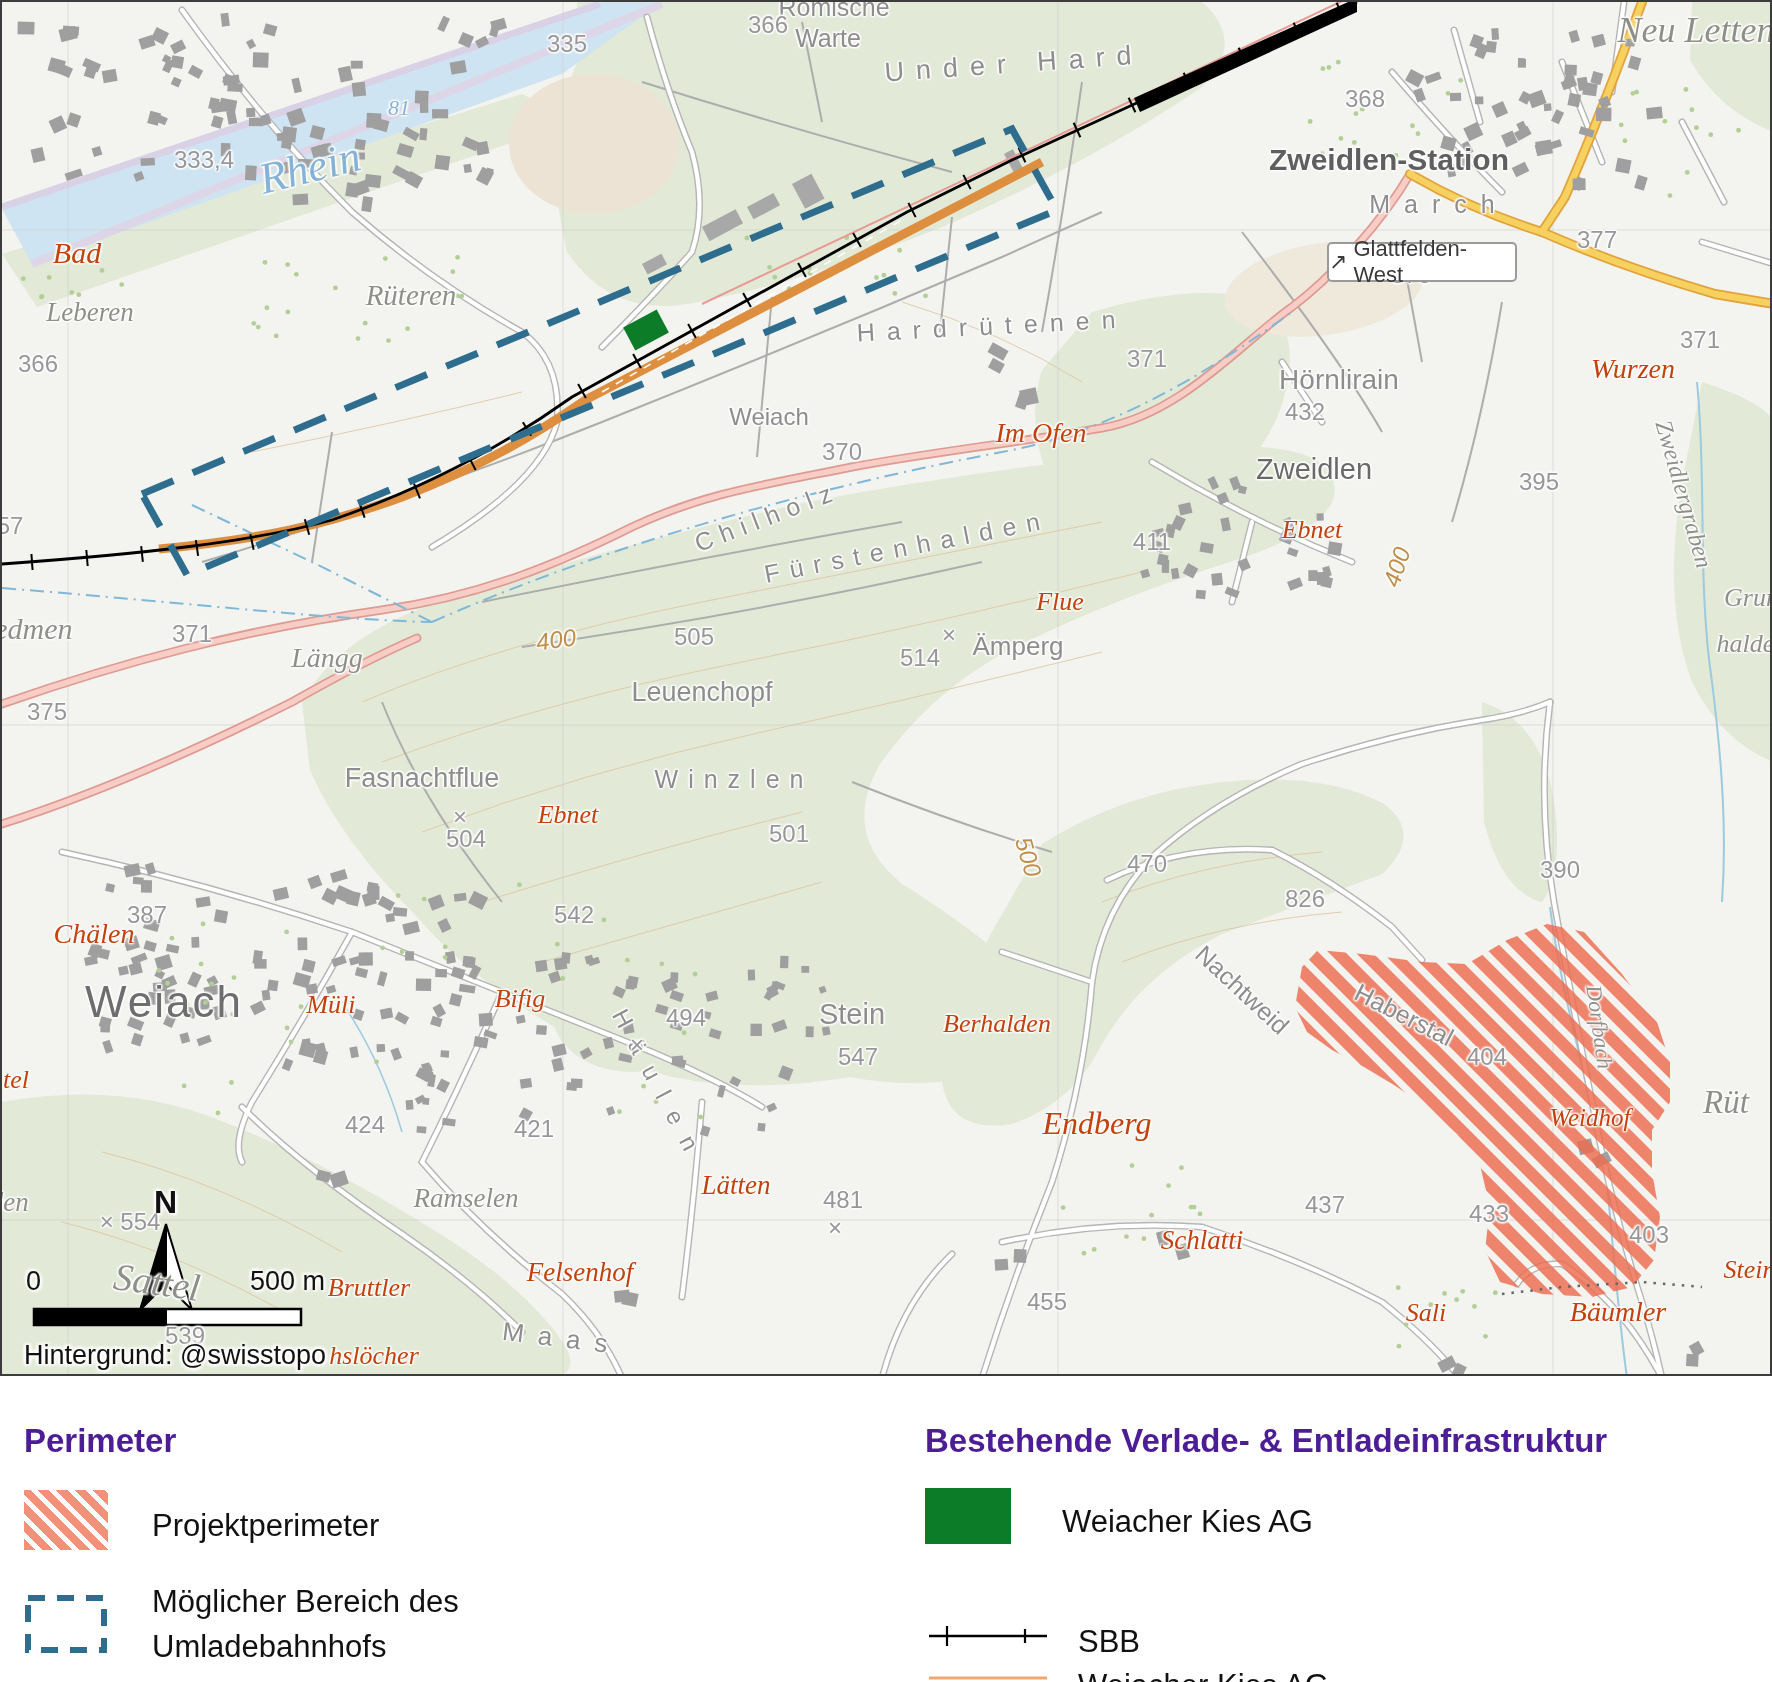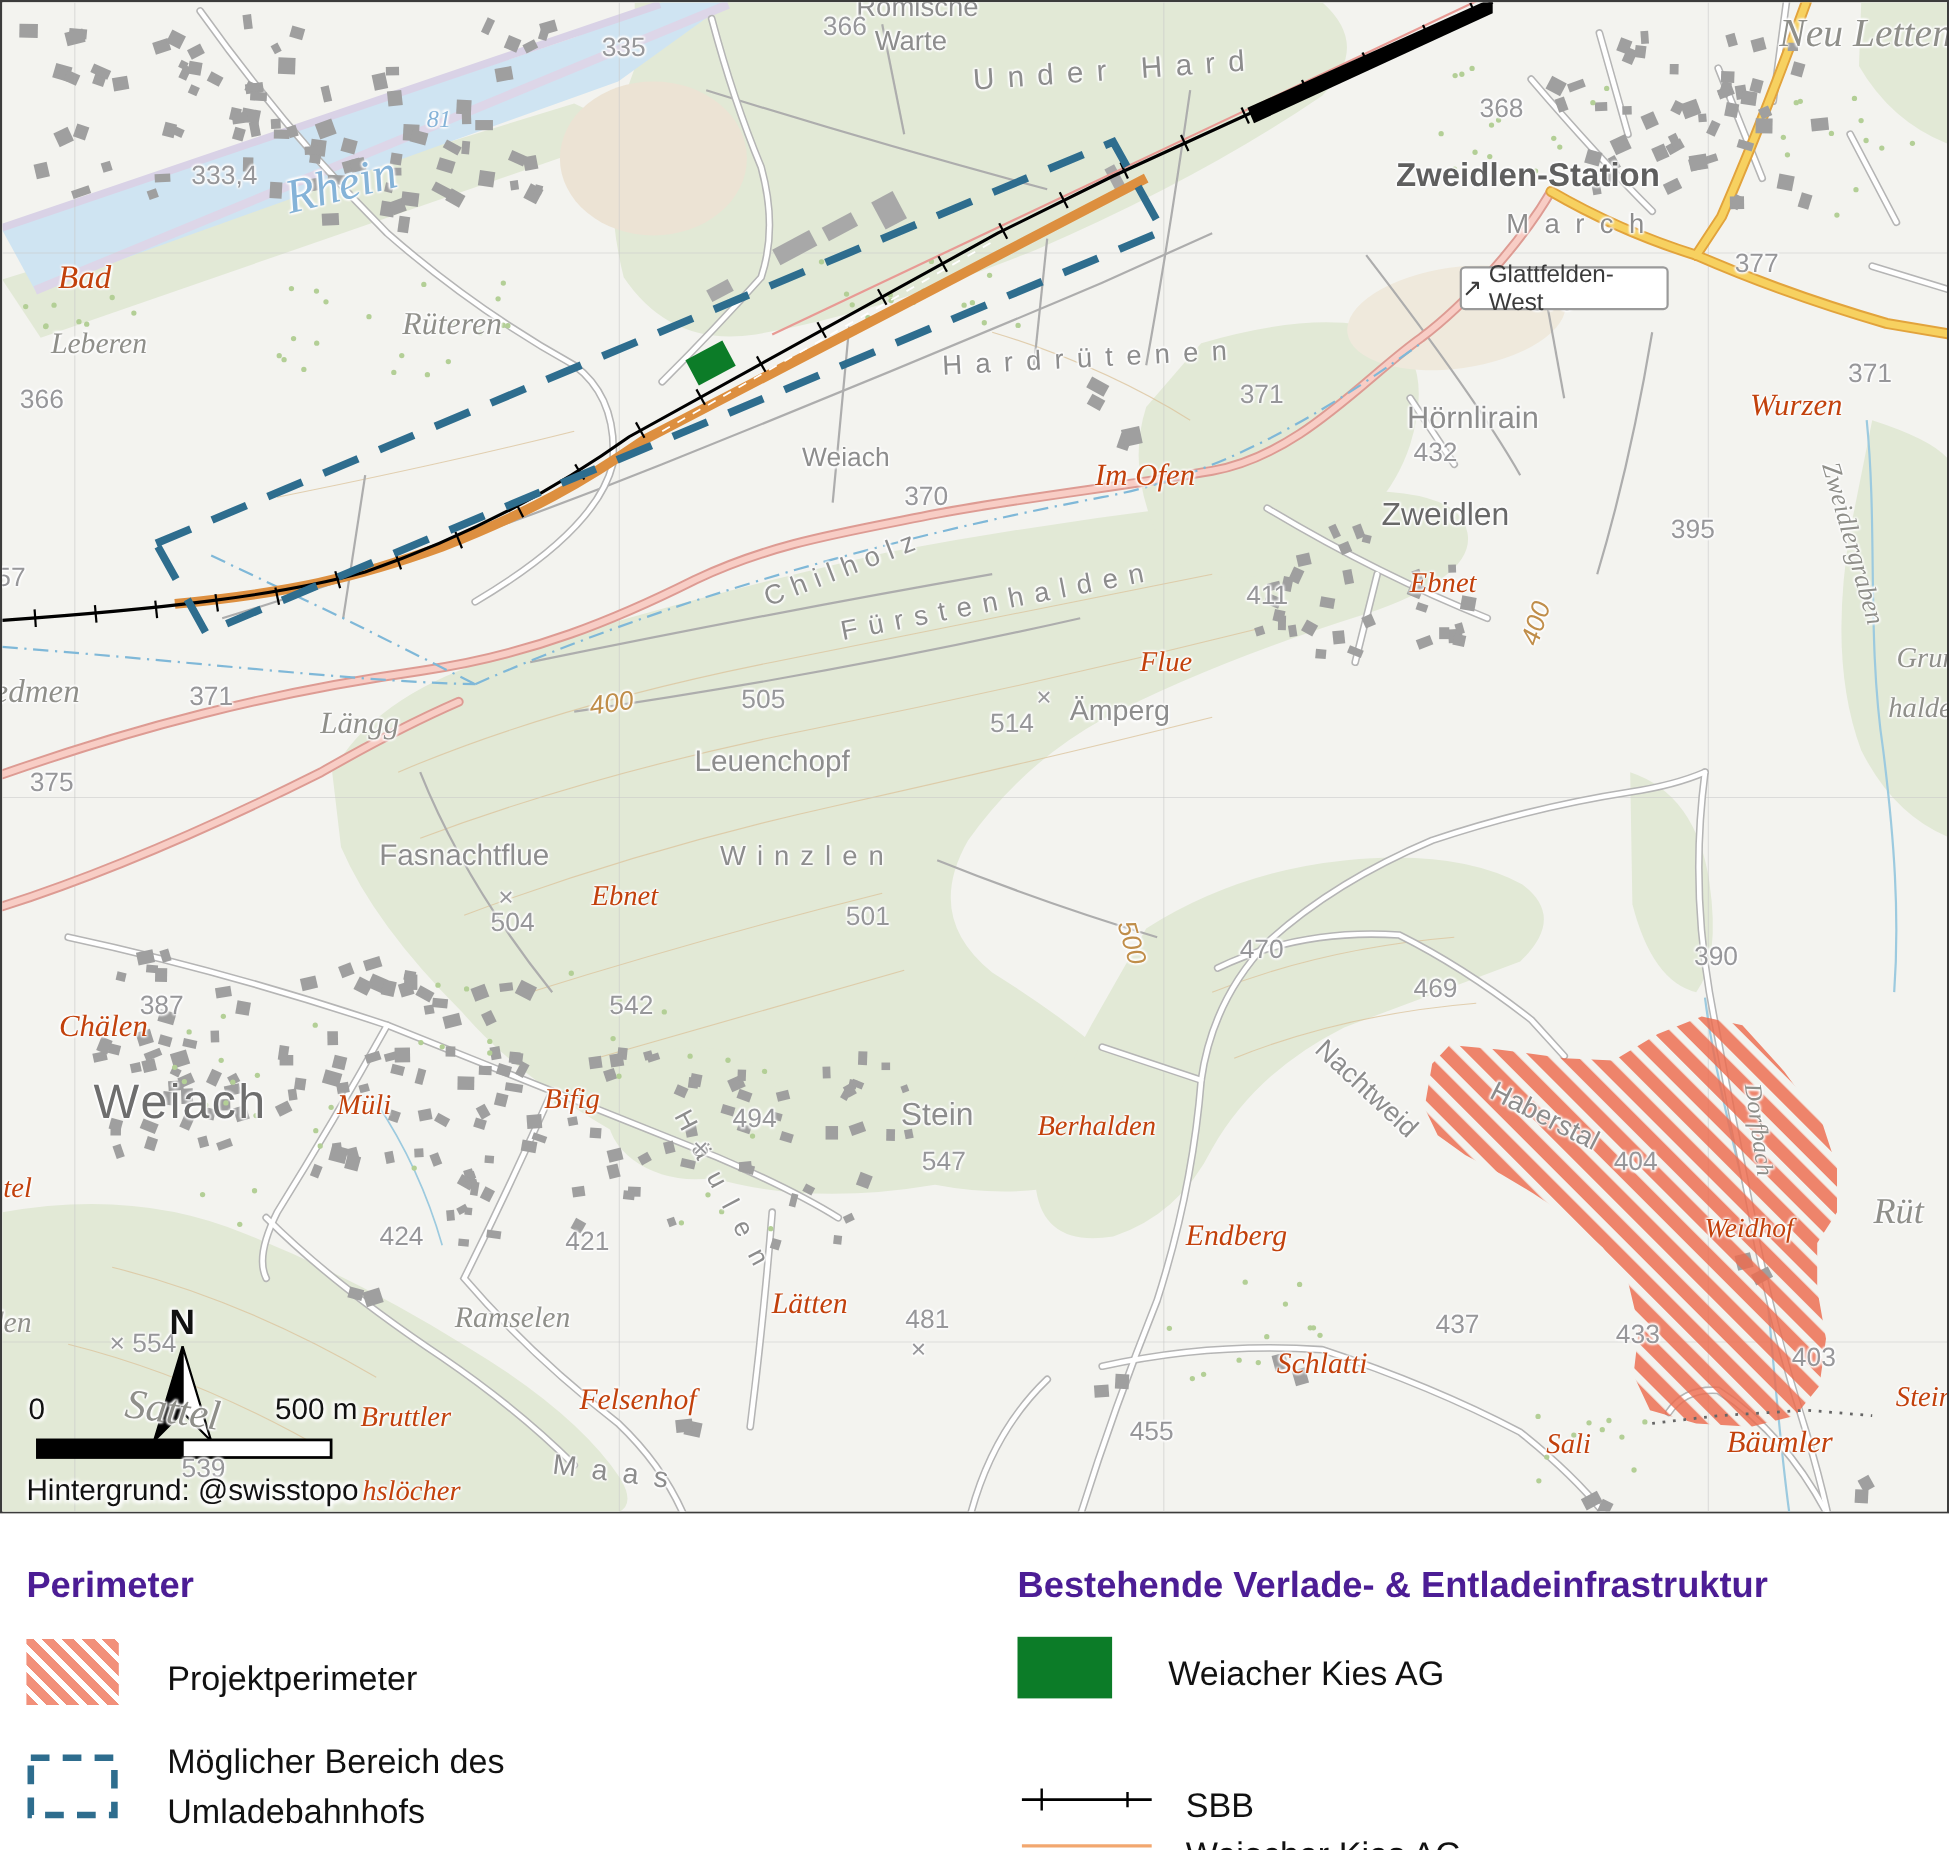--- a/index.html
+++ b/index.html
@@ -741,25 +741,25 @@
         <div class="lbl ar" style="left: 850px; top: 1012px; font-size: 29px; transform: translate(-50%, -50%);">Stein</div>
         <div class="lbl el" style="left: 635px; top: 1043px; transform: translate(-50%, -50%);">×</div>
         <div class="lbl el" style="left: 684px; top: 1016px; transform: translate(-50%, -50%);">494</div>
         <div class="lbl el" style="left: 856px; top: 1055px; transform: translate(-50%, -50%);">547</div>
         <div class="lbl fd" style="left: 995px; top: 1022px; transform: translate(-50%, -50%);">Berhalden</div>
         <div class="lbl ar" style="left: 1240px; top: 988px; font-size: 25px; transform: translate(-50%, -50%) rotate(43deg);">Nachtweid</div>
         <div class="lbl ar" style="left: 1402px; top: 1013px; font-size: 25px; transform: translate(-50%, -50%) rotate(27deg);">Haberstal</div>
         <div class="lbl el" style="left: 1485px; top: 1055px; transform: translate(-50%, -50%);">404</div>
         <div class="lbl fd" style="left: 1588px; top: 1115px; font-size: 25px; transform: translate(-50%, -50%);">Weidhof</div>
         <div class="lbl fg" style="left: 1597px; top: 1025px; font-size: 22px; transform: translate(-50%, -50%) rotate(82deg);">Dorfbach</div>
-        <div class="lbl el" style="left: 1303px; top: 897px; transform: translate(-50%, -50%);">469</div>
+        <div class="lbl el" style="left: 1303px; top: 897px; transform: translate(-50%, -50%);">826</div>
         <div class="lbl el" style="left: 1145px; top: 862px; transform: translate(-50%, -50%);">470</div>
         <div class="lbl el" style="left: 1558px; top: 868px; transform: translate(-50%, -50%);">390</div>
         <div class="lbl fg" style="left: 1724px; top: 1100px; font-size: 33px; transform: translate(-50%, -50%);">Rüt</div>
-        <div class="lbl fd" style="left: 1122px; top: 1121px; font-size: 27px; transform: translate(-50%, -50%);">Endberg</div>
+        <div class="lbl fd" style="left: 1095px; top: 1121px; font-size: 32px; transform: translate(-50%, -50%);">Endberg</div>
         <div class="lbl el" style="left: 363px; top: 1123px; transform: translate(-50%, -50%);">424</div>
         <div class="lbl el" style="left: 532px; top: 1127px; transform: translate(-50%, -50%);">421</div>
         <div class="lbl fg" style="left: 464px; top: 1196px; transform: translate(-50%, -50%);">Ramselen</div>
         <div class="lbl fd" style="left: 734px; top: 1183px; font-size: 27px; transform: translate(-50%, -50%);">Lätten</div>
         <div class="lbl el" style="left: 841px; top: 1198px; transform: translate(-50%, -50%);">481</div>
         <div class="lbl el" style="left: 833px; top: 1226px; transform: translate(-50%, -50%);">×</div>
         <div class="lbl fd" style="left: 578px; top: 1270px; font-size: 27px; transform: translate(-50%, -50%);">Felsenhof</div>
         <div class="lbl fd" style="left: 1200px; top: 1238px; font-size: 27px; transform: translate(-50%, -50%);">Schlatti</div>
         <div class="lbl el" style="left: 1323px; top: 1203px; transform: translate(-50%, -50%);">437</div>
         <div class="lbl el" style="left: 1487px; top: 1212px; transform: translate(-50%, -50%);">433</div>

